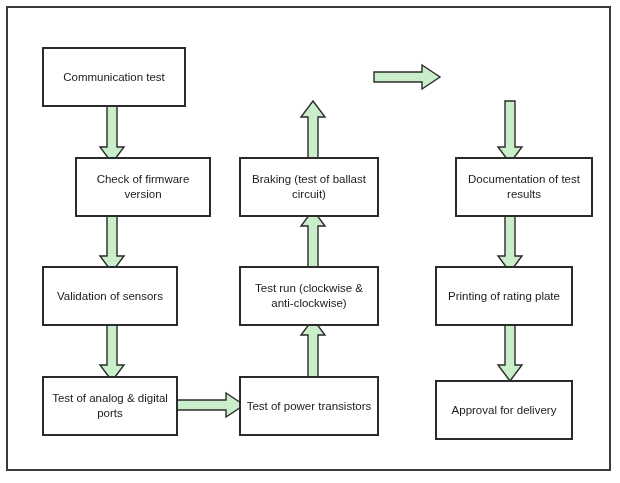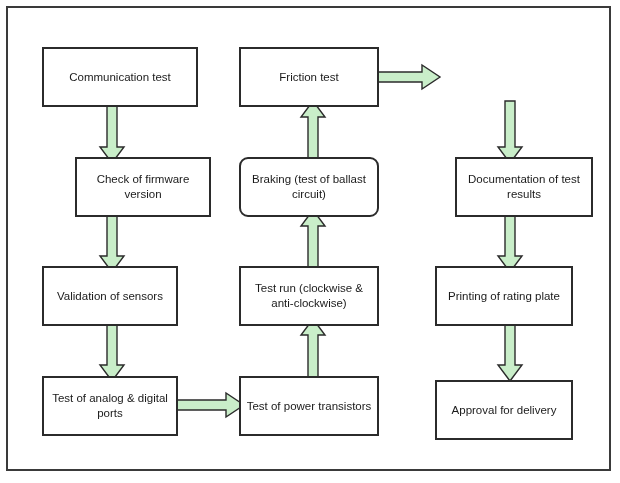--- a/index.html
+++ b/index.html
@@ -118,37 +118,34 @@
       <svg width="26" height="70" viewBox="0 0 26 70">
         <path class="arrow-body" d="M8 0 L18 0 L18 46 L25 46 L13 62 L1 46 L8 46 Z"></path>
       </svg>
     </div>
     <div class="arrow" style="left:489px; top:311px;">
       <svg width="26" height="70" viewBox="0 0 26 70">
         <path class="arrow-body" d="M8 0 L18 0 L18 46 L25 46 L13 62 L1 46 L8 46 Z"></path>
       </svg>
     </div>
 
-    <div class="node" style="left:34px; top:39px; width:156px; height:60px;">
+    <div class="node" style="left:34px; top:39px; width:144px; height:60px;">
       <span>Communication test</span>
     </div>
     <div class="node" style="left:34px; top:149px; width:136px; height:60px;margin-left:33px;">
       <span>Check of firmware version</span>
     </div>
     <div class="node" style="left:34px; top:258px; width:136px; height:60px;">
       <span>Validation of sensors</span>
     </div>
     <div class="node" style="left:34px; top:368px; width:136px; height:60px;text-align:center;">
       <span>Test of analog &amp; digital ports</span>
     </div>
 
-    <div class="node" style="left:231px; top:39px; width:140px; height:60px;">
-      <span>Friction test</span>
-    </div>
-    <div class="node" style="left:231px; top:149px; width:140px; height:60px;border-radius:9px;">
+    <div class="node" style="left:231px; top:149px; width:140px; height:60px;">
       <span>Braking (test of ballast circuit)</span>
     </div>
     <div class="node" style="left:231px; top:258px; width:140px; height:60px;">
       <span>Test run (clockwise &amp; anti-clockwise)</span>
     </div>
     <div class="node" style="left:231px; top:368px; width:140px; height:60px;">
       <span>Test of power transistors</span>
     </div>
 
     <div class="node" style="left:427px; top:149px; width:138px; height:60px;margin-left:20px;">

